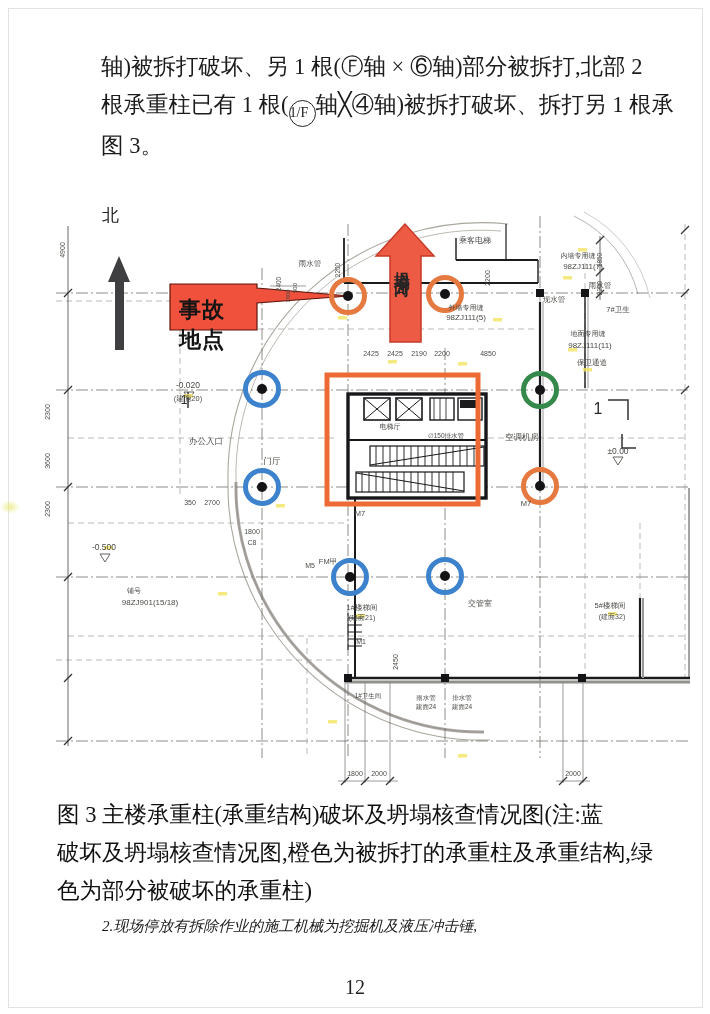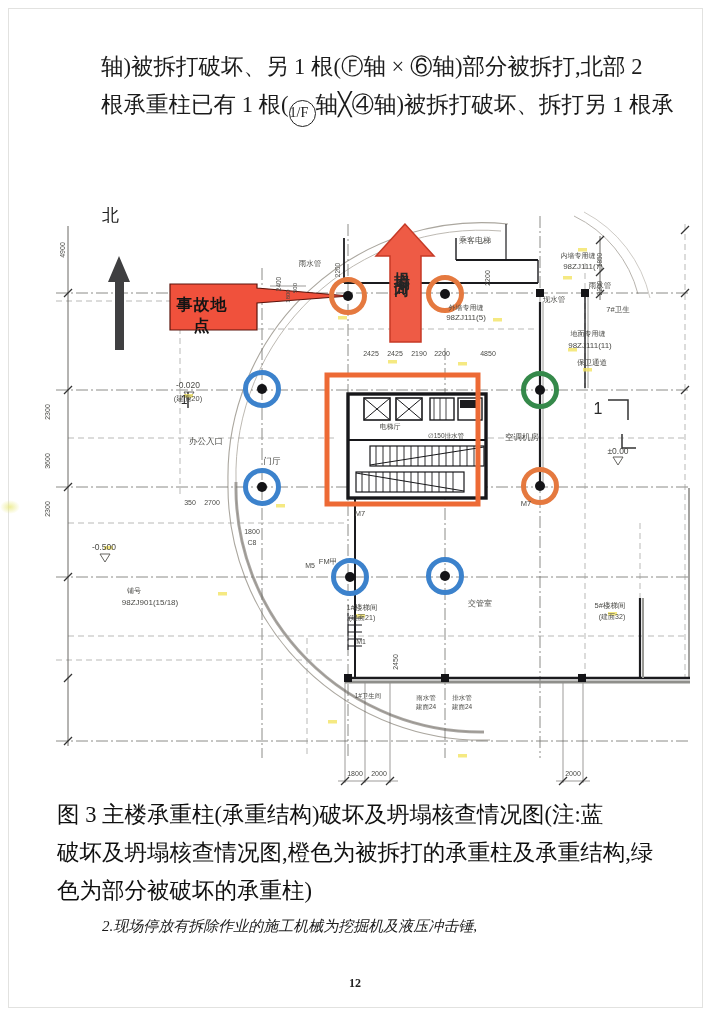--- a/index.html
+++ b/index.html
@@ -14,40 +14,41 @@
        color:#1b1b1b;margin-left:44px;}
   .intro .line{white-space:nowrap;}
   .circ{display:inline-block;box-sizing:border-box;width:27px;height:27px;border:1.7px solid #222;
        border-radius:50%;font-size:14px;line-height:23px;text-align:left;vertical-align:-5px;
        letter-spacing:0;font-family:Liberation Serif, serif;}
   
   .figure{position:absolute;left:38px;top:198px;width:660px;height:592px;}
   .figure svg{position:absolute;left:0;top:0;}
   .north-label{position:absolute;left:64px;top:6px;font-size:17px;color:#202020;}
   .callout-label{position:absolute;left:133px;top:97px;width:62px;text-align:center;
-       font-size:16px;font-weight:600;color:#141414;letter-spacing:1px;}
+       font-size:22px;font-weight:600;color:#141414;letter-spacing:1px;}
   .collapse-label{position:absolute;left:353px;top:62px;height:86px;writing-mode:vertical-rl;
        text-orientation:upright;font-size:15.5px;letter-spacing:3px;color:#252525;font-weight:600;}
   
   .caption{position:absolute;left:57px;top:796px;width:608px;font-size:22.5px;line-height:38px;
        font-weight:400;color:#101010;}
   .bodytext{position:absolute;left:57px;top:908px;width:608px;font-size:15px;line-height:37px;font-style:italic;}
   .bodytext .p{ text-indent:45px;}
-  .pageno{position:absolute;left:0;top:976px;width:710px;text-align:center;font-size:12px;
-       font-weight:700;color:#222;}
+  .pageno{position:absolute;left:0;top:976px;width:710px;text-align:center;font-size:20px;
+       font-weight:400;color:#222;}
 </style>
 </head>
 <body>
 
 <div class="scan-frame"></div>
 <div class="smudge"></div>
 
 <div class="intro">
   <div class="line"><span>轴)被拆打破坏、另 1 根(Ⓕ轴 × ⑥轴)部分被拆打,北部 2</span></div>
   <div class="line"><span>根承重柱已有 1 根(</span><span class="circ">1/F</span><span>轴╳④轴)被拆打破坏、拆打另 1 根承</span></div>
+  <div class="line"><span>图 3。</span></div>
 </div>
 
 <div class="figure">
   <svg id="plan" viewBox="0 0 660 592" width="660" height="592" font-family="Liberation Sans, sans-serif">
 
     <g fill="none">
       <path d="M470,26 A254 254 0 0 0 190,284 A254 254 0 0 0 452,542" stroke="#aba79f" stroke-width="1.1"></path>
       <path d="M463,33 A245 245 0 0 0 198,284 A245 245 0 0 0 446,534" stroke="#b5b1a9" stroke-width="0.9"></path>
       <path d="M198,284 A245 245 0 0 0 446,534" stroke="#8d8a84" stroke-width="3" opacity="0.75"></path>
       <path d="M536,18 A120 120 0 0 1 600,96" stroke="#b8b4ae" stroke-width="1"></path>

